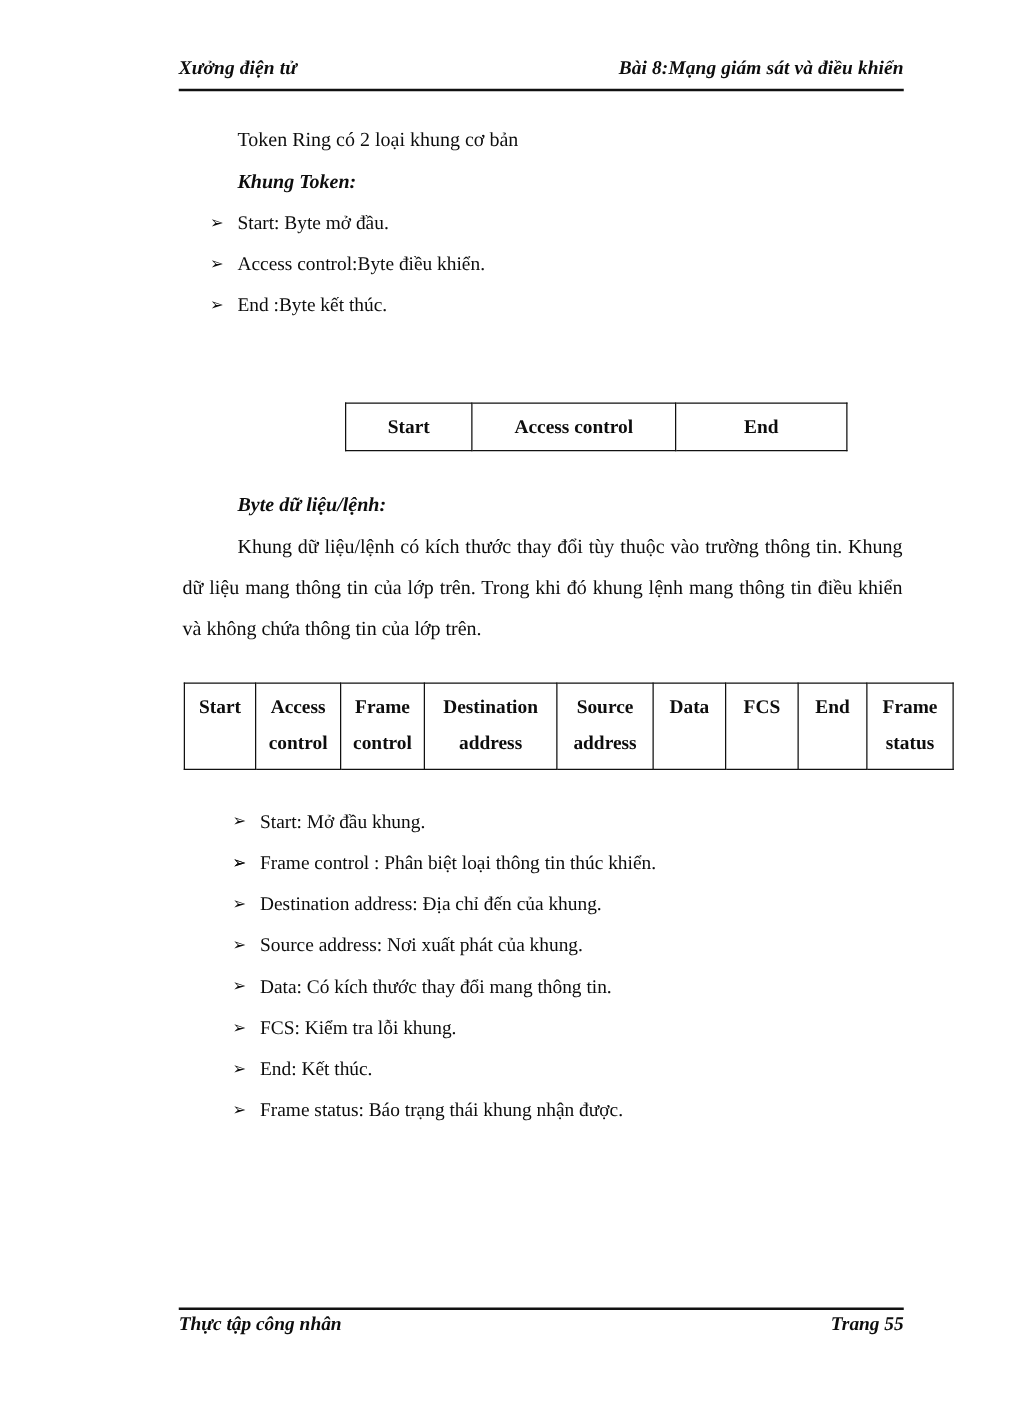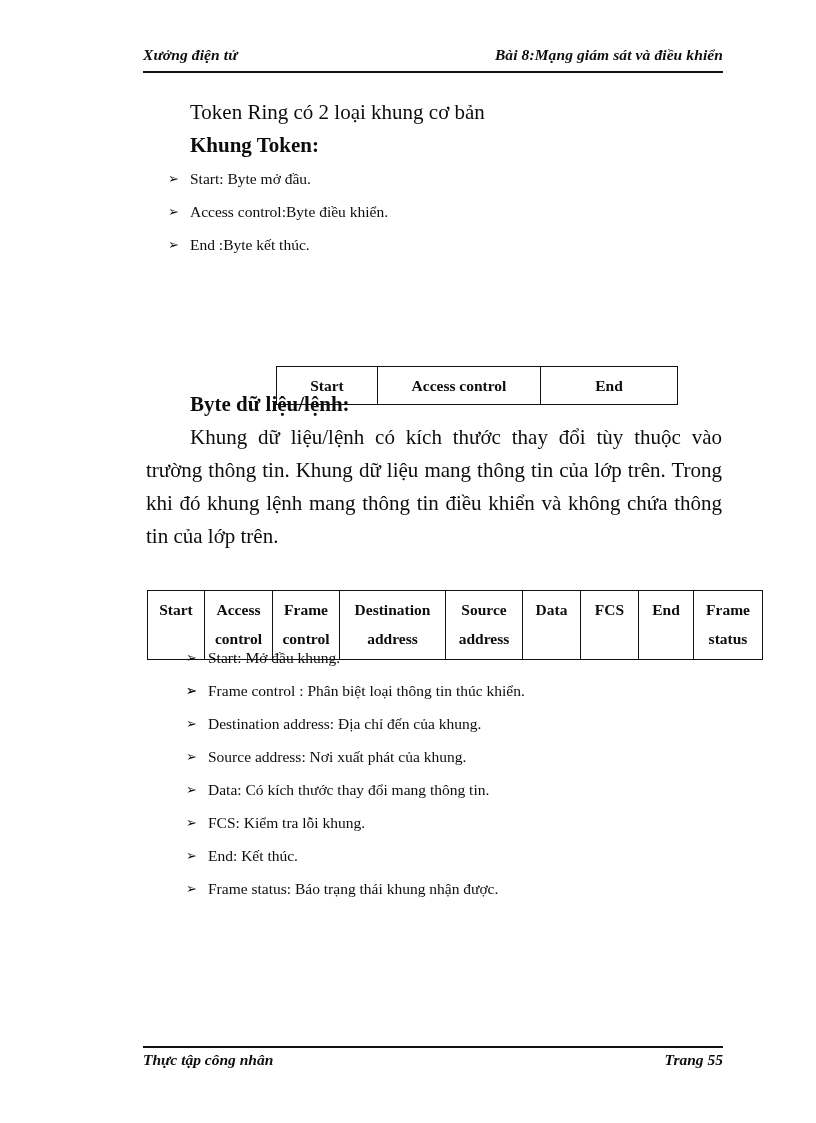--- a/index.html
+++ b/index.html
@@ -49,30 +49,31 @@
   
   .body-block {
     position: absolute;
     left: 146px;
     top: 96px;
     width: 580px;
   }
 
   p.para {
     margin: 0 4px 0 0;
-    font-size: 21px;
+    font-size: 16px;
     line-height: 33px;
     text-align: justify;
   }
   p.indent-line {
     padding-left: 44px;
   }
   p.bold-head {
     font-weight: bold;
     padding-left: 44px;
+    font-style: italic;
   }
   p.flow {
     text-indent: 44px;
   }
 
   
   ul.bullets {
     list-style: none;
     margin: 0;
     padding: 0;
@@ -95,21 +96,20 @@
     line-height: 33px;
   }
   ul.bullets.deep li .bullet-glyph {
     left: 40px;
   }
 
   
   .frame-table {
     border-collapse: collapse;
     table-layout: fixed;
-    margin-top: 44px;
   }
   .frame-table td {
     border: 1.6px solid #111;
     font-weight: bold;
     font-size: 15.5px;
     text-align: center;
     vertical-align: top;
     padding: 4px 2px 4px 2px;
     line-height: 29px;
   }

